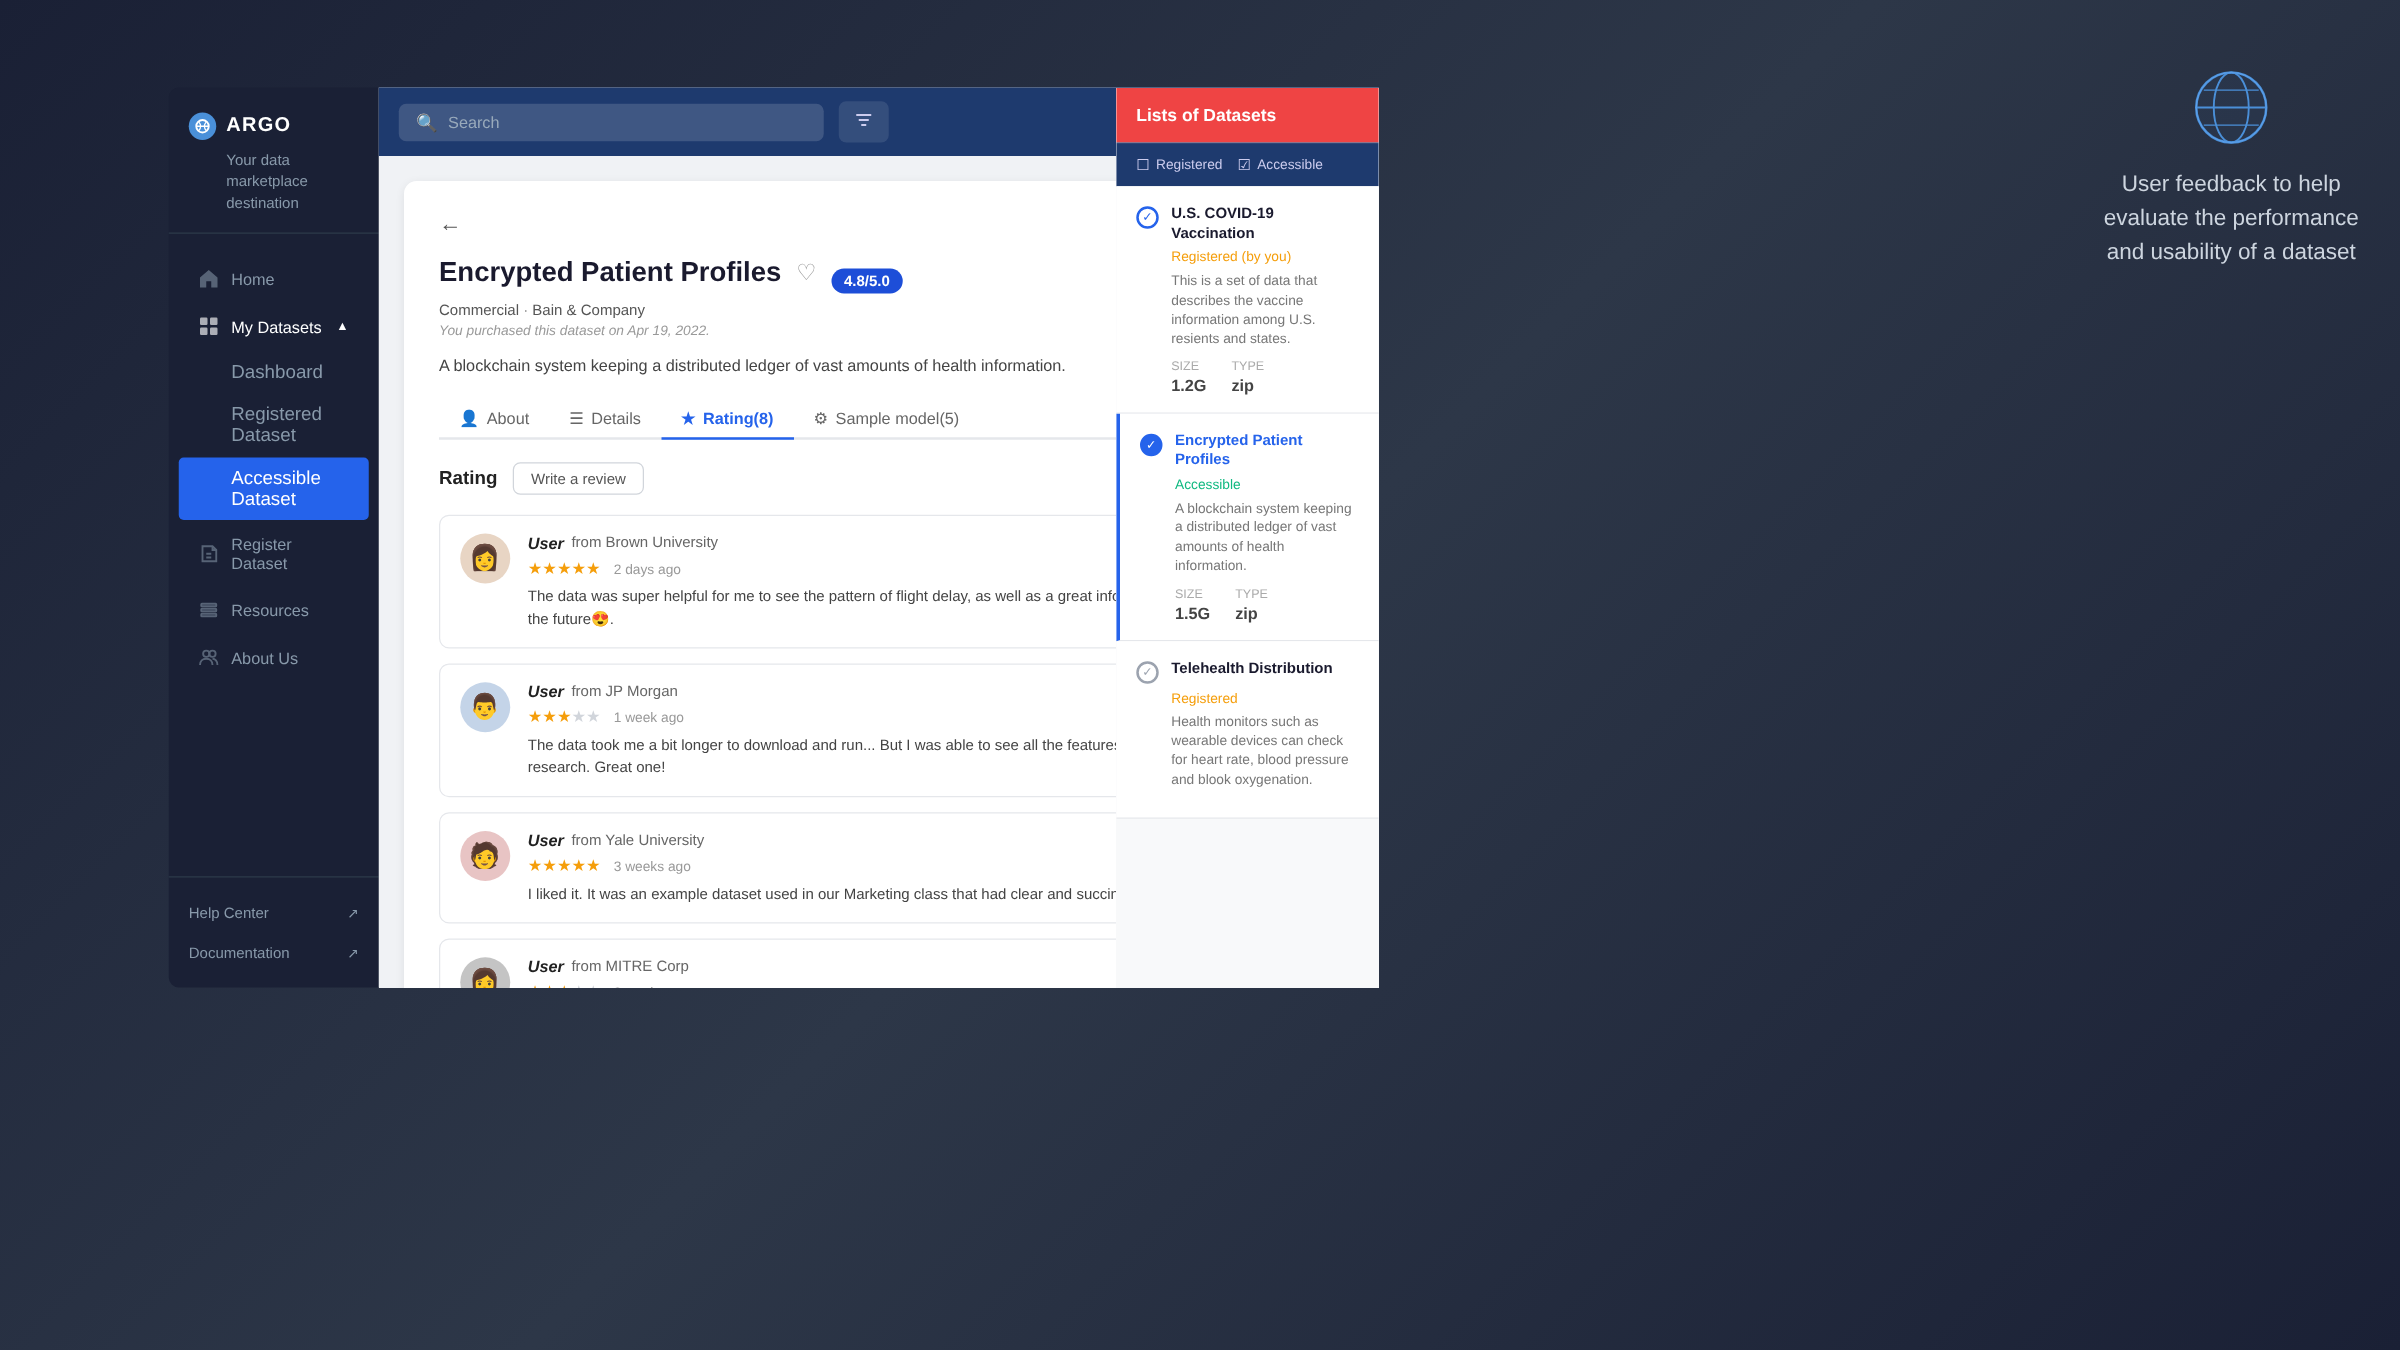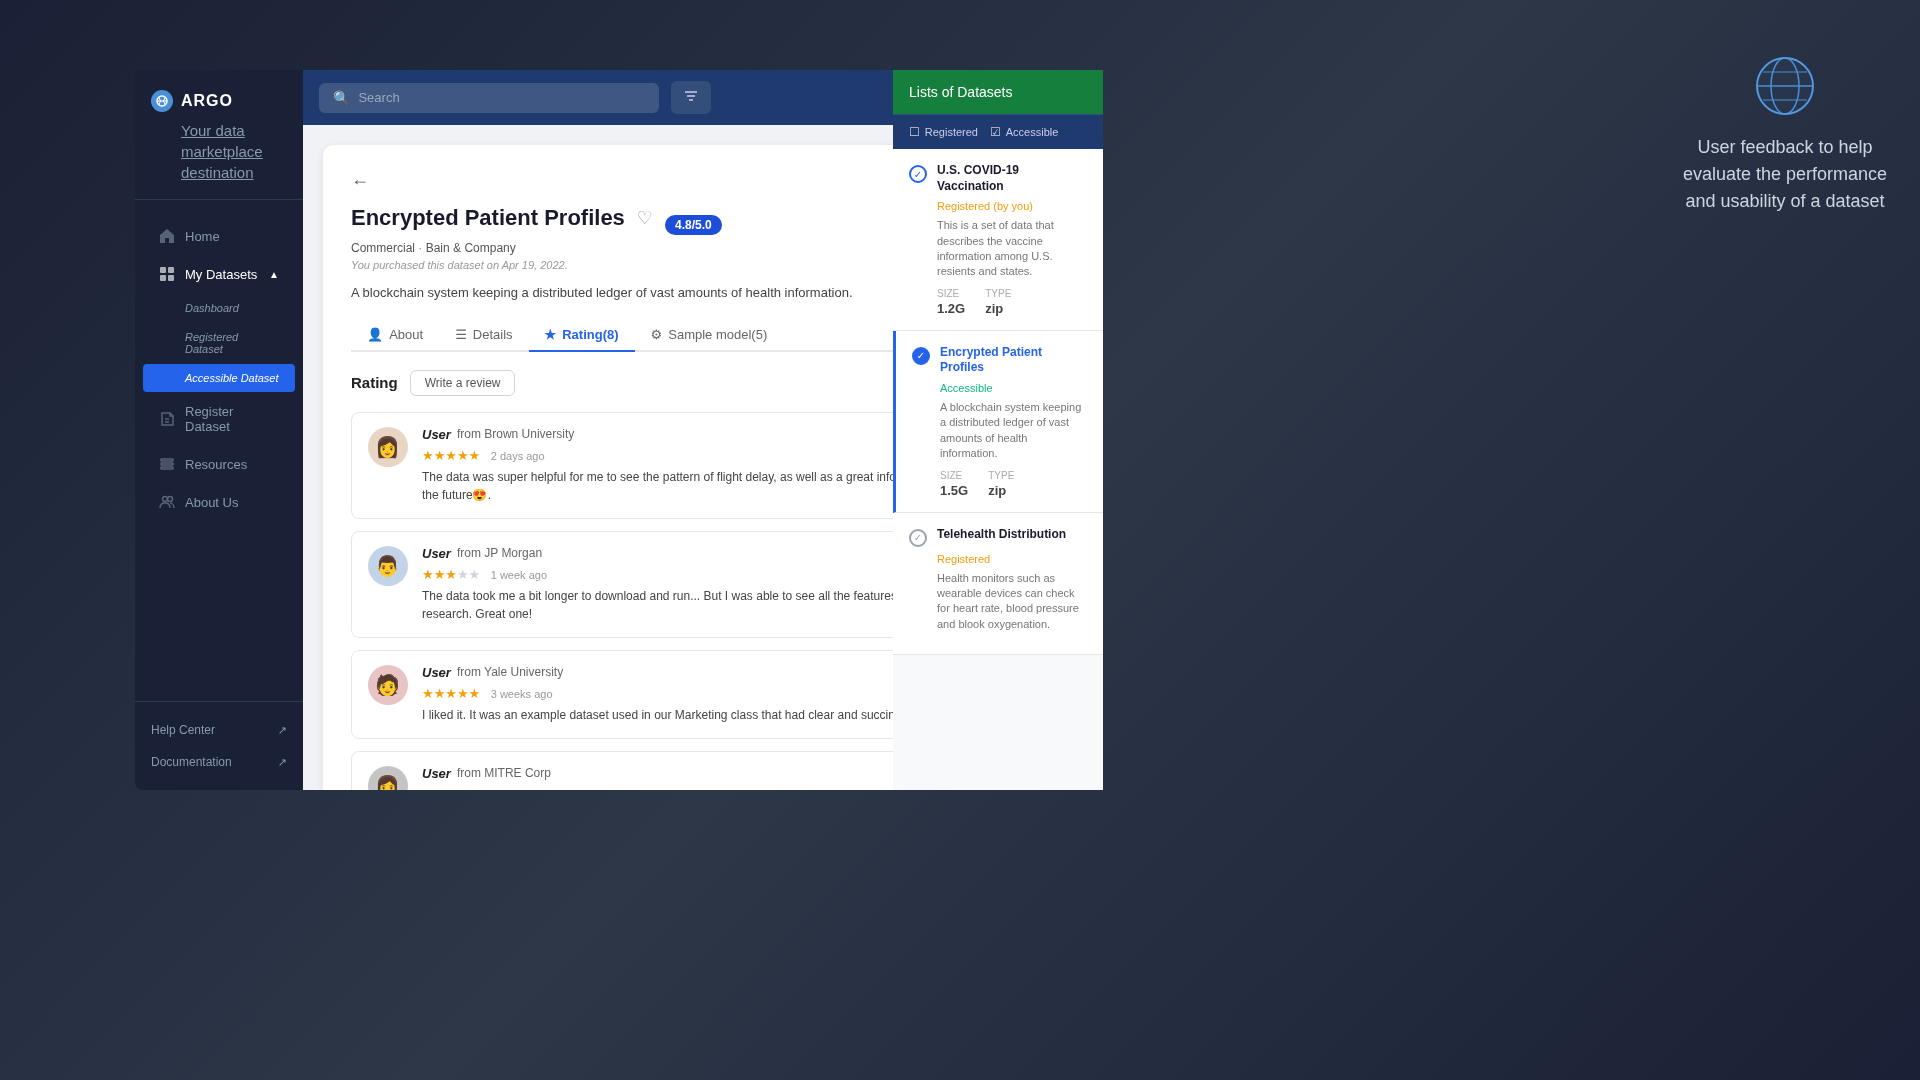--- a/index.html
+++ b/index.html
@@ -47,24 +47,23 @@
       display: flex; align-items: center; justify-content: center;
     }
     .sidebar-logo-text {
       color: #fff;
       font-weight: 700;
       font-size: 16px;
       letter-spacing: 1px;
     }
     .sidebar-tagline {
       color: #8899aa;
-      font-size: 15px;
+      font-size: 12px;
       padding: 2px 16px 16px 46px;
       line-height: 1.4;
-      text-decoration: underline;
     }
     .sidebar-divider {
       height: 1px;
       background: #2d3a4a;
       margin: 0 0 8px;
     }
     .sidebar-nav {
       flex: 1;
       padding: 8px 0;
     }
@@ -84,25 +83,24 @@
     .nav-item .chevron { margin-left: auto; font-size: 10px; }
 
     .nav-submenu {
       padding-left: 0;
     }
     .nav-subitem {
       display: flex;
       align-items: flex-end;
       padding: 8px 16px 8px 42px;
       color: #8899aa;
-      font-size: 11px;
+      font-size: 15px;
       cursor: pointer;
       margin: 1px 8px;
       border-radius: 4px;
-      font-style: italic;
     }
     .nav-subitem.active {
       background: #2563eb;
       color: #fff;
       border-radius: 4px;
     }
     .sidebar-bottom {
       padding: 12px 0;
       border-top: 1px solid #2d3a4a;
     }
@@ -358,25 +356,25 @@
       position: absolute;
       left: 893px;
       top: 70px;
       width: 210px;
       height: 720px;
       background: #f8f9fa;
       z-index: 10;
       overflow-y: auto;
     }
     .right-panel-header {
-      background: #15803d;
+      background: #ef4444;
       padding: 14px 16px;
       color: #fff;
       font-size: 14px;
-      font-weight: 400;
+      font-weight: 700;
     }
     .right-panel-filters {
       display: flex;
       gap: 12px;
       padding: 10px 16px;
       background: #1e3a6e;
       border-top: 1px solid rgba(255,255,255,0.1);
     }
     .filter-chip {
       display: flex;

